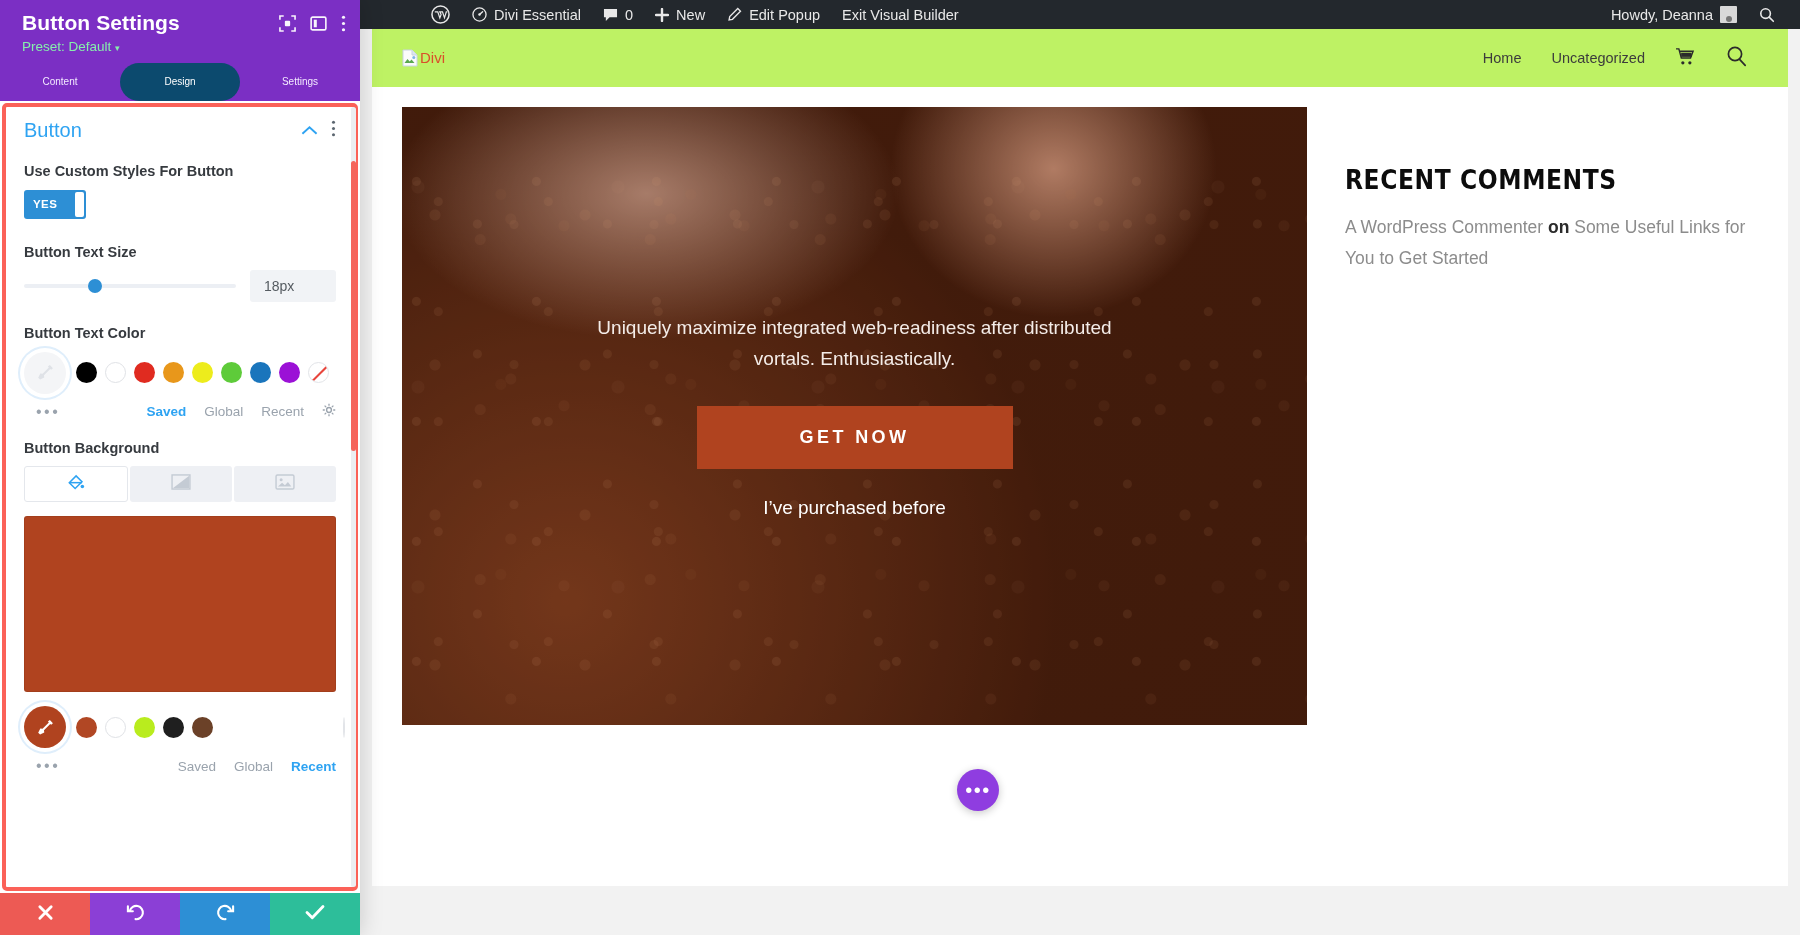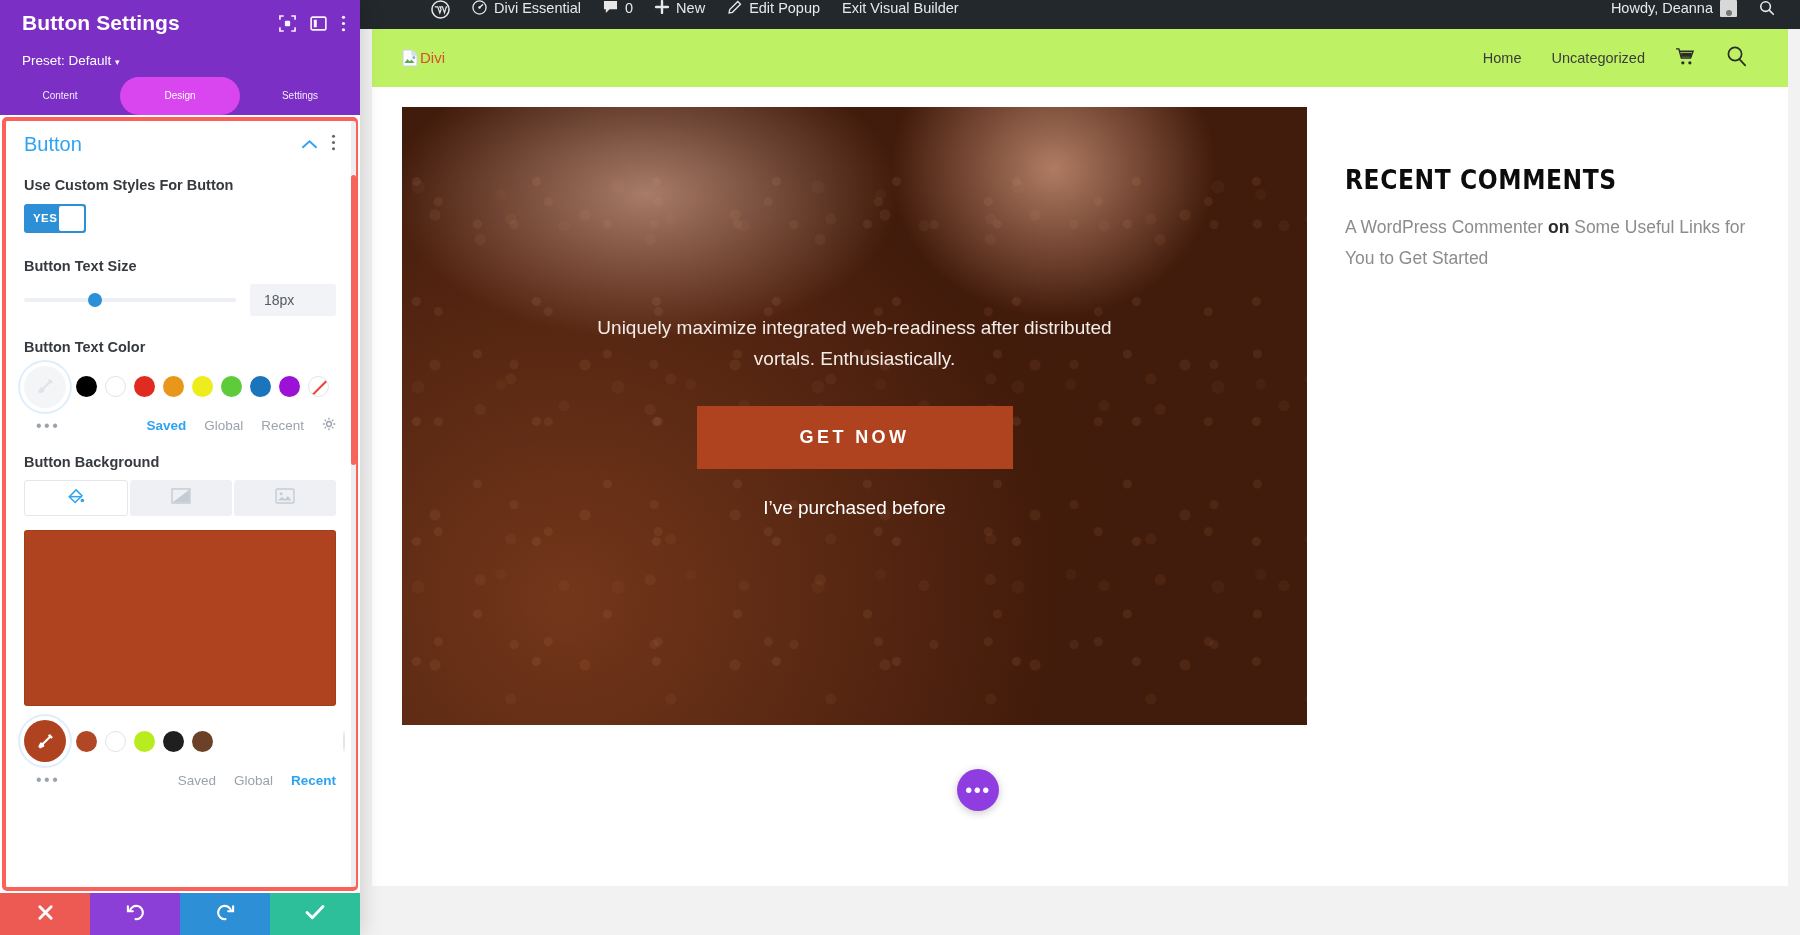--- a/index.html
+++ b/index.html
@@ -11,21 +11,21 @@
 
   
   #adminbar {
     position: absolute; top: 0; left: 0; width: 1800px; height: 29px;
     background: #23282d; display: flex; align-items: center;
     color: #e8e8e8; font-size: 14.5px; z-index: 40;
   }
   #adminbar .ab-left { display: flex; align-items: center; padding-left: 420px; }
   #adminbar .ab-right { margin-left: auto; display: flex; align-items: center; padding-right: 14px; }
   .ab-item {
-    display: flex; align-items: flex-start; gap: 7px;
+    display: flex; align-items: center; gap: 7px;
     padding: 0 11px; height: 29px; color: #e8e8e8; white-space: nowrap;
   }
   .ab-item svg { display: block; }
   .wp-avatar {
     width: 17px; height: 17px; background: #d8d8d8; border-radius: 1px;
     display: flex; align-items: flex-end; justify-content: center; overflow: hidden;
   }
   .wp-avatar .head { width: 6px; height: 6px; border-radius: 50%; background: #767676; margin-bottom: 1px; }
   .avwrap { position: relative; width: 17px; height: 17px; }
 
@@ -36,29 +36,29 @@
     box-shadow: 0 0 22px rgba(0,0,0,.18);
   }
   #panel-head {
     background: #7e3bd0; background: #7b2fc4;
     padding: 11px 14px 9px 22px; color: #fff; flex: 0 0 auto;
   }
   #panel-head .row1 { display: flex; align-items: flex-start; }
   #panel-title { font-size: 21px; font-weight: bold; letter-spacing: .1px; }
   #panel-head .hicons { margin-left: auto; display: flex; align-items: center; gap: 14px; padding-top: 4px; }
   .hicon { cursor: pointer; opacity: .95; }
-  #preset { font-size: 13.5px; color: #ffffff; margin-top: 17px; }
+  #preset { font-size: 13.5px; color: #86efac; margin-top: 3px; }
   #preset .caret { font-size: 9px; }
 
   #panel-tabs { display: flex; background: #7b2fc4; flex: 0 0 auto; }
   .ptab {
     flex: 1; text-align: center; padding: 13px 0 14px; font-size: 10px;
     color: #f3eaff; cursor: pointer;
   }
-  .ptab.active { background: #d946ef; color: #fff; border-radius: 21px; }
+  .ptab.active { background: #0c4a6e; color: #fff; border-radius: 21px; }
 
   #panel-body-wrap { position: relative; flex: 1 1 auto; min-height: 0; }
   
   #redframe {
     position: absolute; left: 2px; top: 2px; right: 2px; bottom: 2px;
     border: 4px solid #fb6158; border-radius: 5px; pointer-events: none; z-index: 5;
   }
   #panel-body {
     position: absolute; inset: 0; overflow: hidden; background: #fff;
     padding: 18px 24px 0 24px;
@@ -70,21 +70,21 @@
   .sec-title { font-size: 20px; color: #2ea3f2; font-weight: normal; }
   .sec-head .sicons { margin-left: auto; display: flex; align-items: center; gap: 13px; color: #2ea3f2; }
 
   .fieldlabel { font-size: 14.5px; color: #363a3f; font-weight: bold; line-height: 1.28; margin-bottom: 9px; }
 
   
   .toggle {
     width: 62px; height: 29px; background: #2d8fd5; border-radius: 3px;
     display: flex; align-items: center; cursor: pointer; padding: 2px;
   }
-  .toggle .tlabel { color: #fff; font-size: 11.5px; font-weight: bold; padding: 0 2px 0 7px; letter-spacing: .4px;}
+  .toggle .tlabel { color: #fff; font-size: 11.5px; font-weight: bold; padding: 0 18px 0 7px; letter-spacing: .4px;}
   .toggle .knob { width: 30px; height: 25px; background: #fff; border-radius: 2px; }
 
   
   .sliderrow { display: flex; align-items: center; gap: 14px; margin-top: 0; }
   .srange { position: relative; flex: 1 1 auto; height: 18px; }
   .srange .track { position: absolute; top: 7px; left: 0; right: 0; height: 4px; background: #eceff4; border-radius: 3px; }
   .srange .thumb {
     position: absolute; top: 2px; left: 30%; width: 14px; height: 14px;
     background: #2d8fd5; border-radius: 50%; cursor: pointer;
   }

